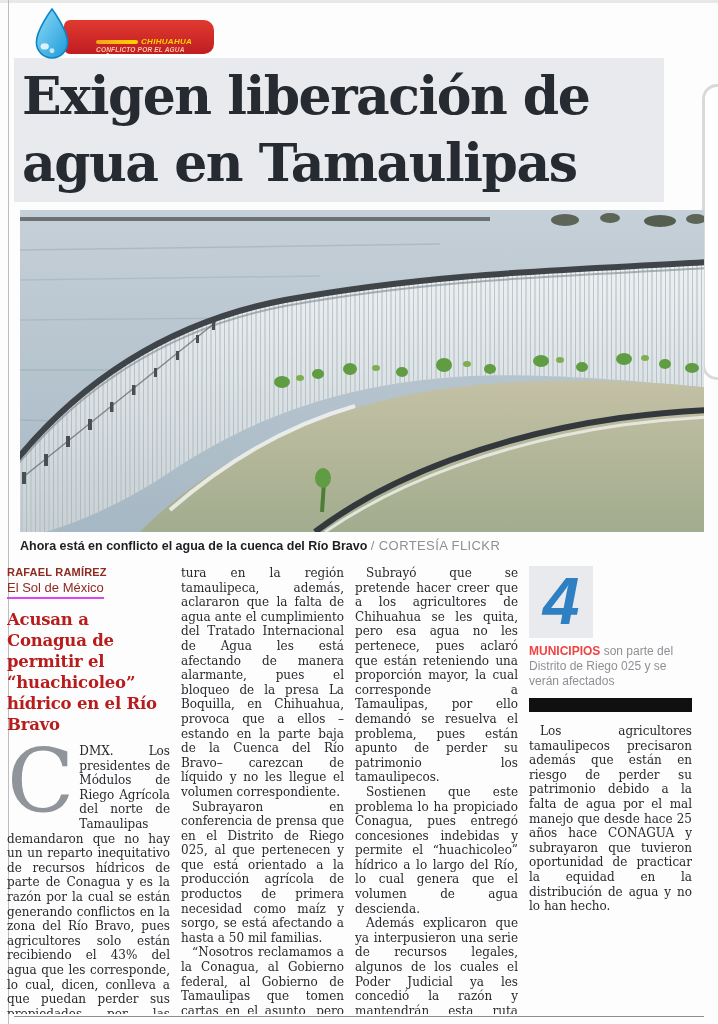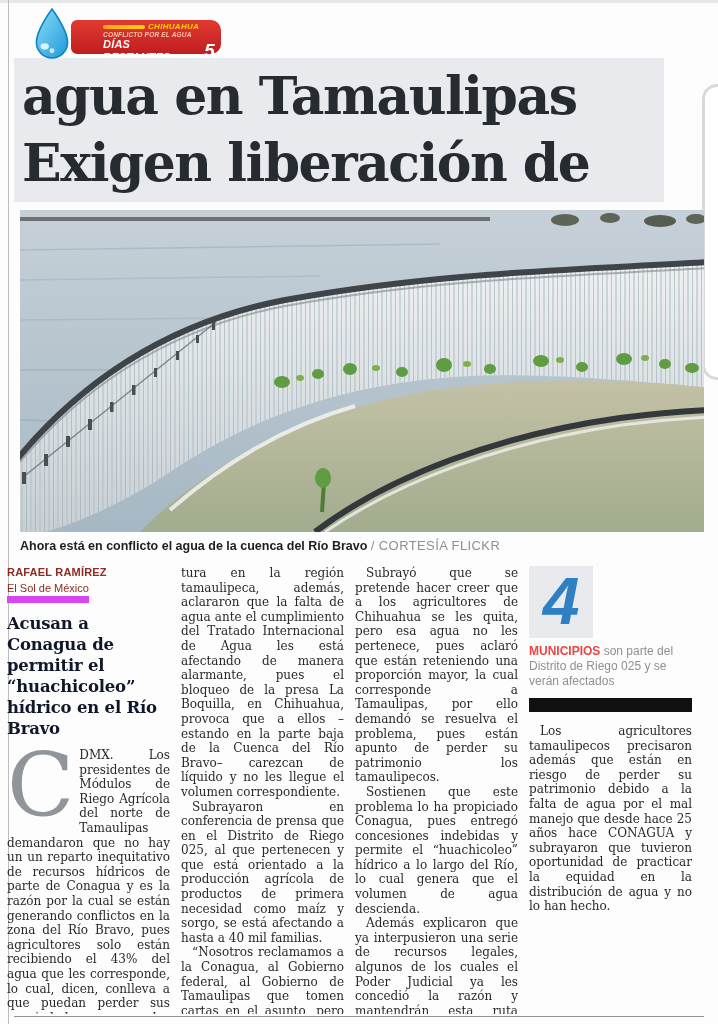--- a/index.html
+++ b/index.html
@@ -7,23 +7,23 @@
   .page {
     position:relative; width:718px; height:1024px; background:#fdfdfd;
     overflow:hidden; font-family:"DejaVu Serif","Liberation Serif",serif;
   }
   .left-rule { position:absolute; left:8px; top:0; width:1px; height:1024px; background:#bdbdbd; }
   .top-edge { position:absolute; left:0; top:0; width:718px; height:3px; background:#e8e8e8; }
 
   
   .banner { position:absolute; left:30px; top:8px; width:190px; height:48px; }
   .banner-red {
-    position:absolute; left:41px; top:12px; width:150px; height:34px;
+    position:absolute; left:34px; top:12px; width:150px; height:34px;
     background:linear-gradient(#e03a30,#c01d22); border-radius:6px 10px 10px 6px;
-    padding:2px 6px 2px 32px; color:#fff;
+    padding:17px 6px 2px 32px; color:#fff;
     font-family:"Liberation Sans","DejaVu Sans",sans-serif; font-style:italic; font-weight:bold;
   }
   .banner-row1 { display:flex; align-items:center; gap:3px; }
   .banner-stripe { width:42px; height:4px; background:linear-gradient(90deg,#f7a21b,#ffd400); border-radius:2px; }
   .banner-region { font-size:8px; color:#ffd400; letter-spacing:.3px; }
   .banner-sub { font-size:6.5px; color:#ffc9a6; letter-spacing:.2px; line-height:7px; }
   .banner-days { font-size:11px; line-height:13px; letter-spacing:.2px; display:flex; align-items:center; gap:8px; }
   .banner-days .big5 { font-size:19px; line-height:16px; }
   .drop { position:absolute; left:0; top:0; width:44px; height:52px; z-index:2; }
 
@@ -55,22 +55,22 @@
   .caption .credit { font-size:13px; color:#8d9094; letter-spacing:.4px; font-weight:normal; }
 
   
   .columns {
     position:absolute; left:7px; top:566px; width:685px; height:448px;
     display:flex; gap:11px; overflow:hidden;
   }
   .col { width:163px; overflow:hidden; }
   .byline { font-family:"Liberation Sans","DejaVu Sans",sans-serif; margin-bottom:10px; }
   .byline .author { font-size:11px; font-weight:bold; color:#8e2b21; letter-spacing:.2px; }
-  .byline .pub { font-size:11px; color:#8e2b21; display:inline-block; border-bottom:7px solid #d946ef; padding-bottom:2px; margin-top:1px; }
-  .subhead { font-size:16.5px; line-height:21px; font-weight:bold; color:#0f172a; margin-bottom:9px; letter-spacing:-.2px; }
+  .byline .pub { font-size:13px; color:#8e2b21; display:inline-block; border-bottom:2px solid #d946ef; padding-bottom:2px; margin-top:1px; }
+  .subhead { font-size:16.5px; line-height:21px; font-weight:bold; color:#b91c1c; margin-bottom:9px; letter-spacing:-.2px; }
   .col p {
     font-size:12px; line-height:14.6px; color:#27292d; text-align:justify;
     text-indent:11px; margin:0;
   }
   .col p.cont, .col p.first { text-indent:0; }
   .dropcap {
     float:left; font-size:88px; line-height:72px; color:#8f959b;
     margin:2px 5px 0 0; font-weight:normal;
   }
 
@@ -118,22 +118,22 @@
             <stop offset="1" stop-color="#1d9ad8"></stop>
         </linearGradient>
       </defs>
       <path d="M20 1 C20 1 5 21 5 33 a15 15 0 0 0 30 0 C35 21 20 1 20 1 Z" fill="url(#dropg)" stroke="#0d85c4" stroke-width="1.5"></path>
       <ellipse cx="13" cy="37" rx="4" ry="3" fill="#ffffff" opacity="0.8"></ellipse>
       <circle cx="20" cy="41" r="2.4" fill="#ffffff" opacity="0.7"></circle>
     </svg>
   </div>
 
   <h1 class="headline">
+    <span>Exigen liberación de</span>
     <span>agua en Tamaulipas</span>
-    <span>Exigen liberación de</span>
   </h1>
 
   <div class="scroll-pill"></div>
 
   <figure class="photo">
     <svg viewBox="0 0 684 322" preserveAspectRatio="none">
       <defs>
         <linearGradient id="waterg" x1="0" y1="0" x2="0" y2="1">
           <stop offset="0" stop-color="#c6d0d8"></stop>
             <stop offset="1" stop-color="#a6b8c4"></stop>
@@ -230,21 +230,21 @@
         <div class="author">RAFAEL RAMÍREZ</div>
         <div class="pub">El Sol de México</div>
       </div>
       <h2 class="subhead">Acusan a Conagua de permitir el “huachicoleo” hídrico en el Río Bravo</h2>
       <p class="first"><span class="dropcap">C</span><span>DMX. Los presidentes de Módulos de Riego Agrícola del norte de Tamaulipas demandaron que no hay un un reparto inequitativo de recursos hídricos de parte de Conagua y es la razón por la cual se están generando conflictos en la zona del Río Bravo, pues agricultores solo están recibiendo el 43% del agua que les corresponde, lo cual, dicen, conlleva a que puedan perder sus propiedades por las deudas que genera el no poder cultivar.</span></p>
 
     </div>
 
     <div class="col">
       <p class="cont">tura en la región tamaulipeca, además, aclararon que la falta de agua ante el cumplimiento del Tratado Internacional de Agua les está afectando de manera alarmante, pues el bloqueo de la presa La Boquilla, en Chihuahua, provoca que a ellos –estando en la parte baja de la Cuenca del Río Bravo– carezcan de líquido y no les llegue el volumen correspondiente.</p>
-      <p>Subrayaron en conferencia de prensa que en el Distrito de Riego 025, al que pertenecen y que está orientado a la producción agrícola de productos de primera necesidad como maíz y sorgo, se está afectando a hasta a 40 mil familias.</p>
+      <p>Subrayaron en conferencia de prensa que en el Distrito de Riego 025, al que pertenecen y que está orientado a la producción agrícola de productos de primera necesidad como maíz y sorgo, se está afectando a hasta a 50 mil familias.</p>
       <p>“Nosotros reclamamos a la Conagua, al Gobierno federal, al Gobierno de Tamaulipas que tomen cartas en el asunto, pero principalmente a Conagua”, dijo Rubén Chapa Garza, presidente de la Red Mayor de este Distrito 025.</p>
 
     </div>
 
     <div class="col">
       <p>Subrayó que se pretende hacer creer que a los agricultores de Chihuahua se les quita, pero esa agua no les pertenece, pues aclaró que están reteniendo una proporción mayor, la cual corresponde a Tamaulipas, por ello demandó se resuelva el problema, pues están apunto de perder su patrimonio los tamaulipecos.</p>
       <p>Sostienen que este problema lo ha propiciado Conagua, pues entregó concesiones indebidas y permite el “huachicoleo” hídrico a lo largo del Río, lo cual genera que el volumen de agua descienda.</p>
       <p>Además explicaron que ya interpusieron una serie de recursos legales, algunos de los cuales el Poder Judicial ya les concedió la razón y mantendrán esta ruta para garantizar su derecho al agua hasta que se les garantice el acceso a los recursos que les corresponden.</p>
 
     </div>

